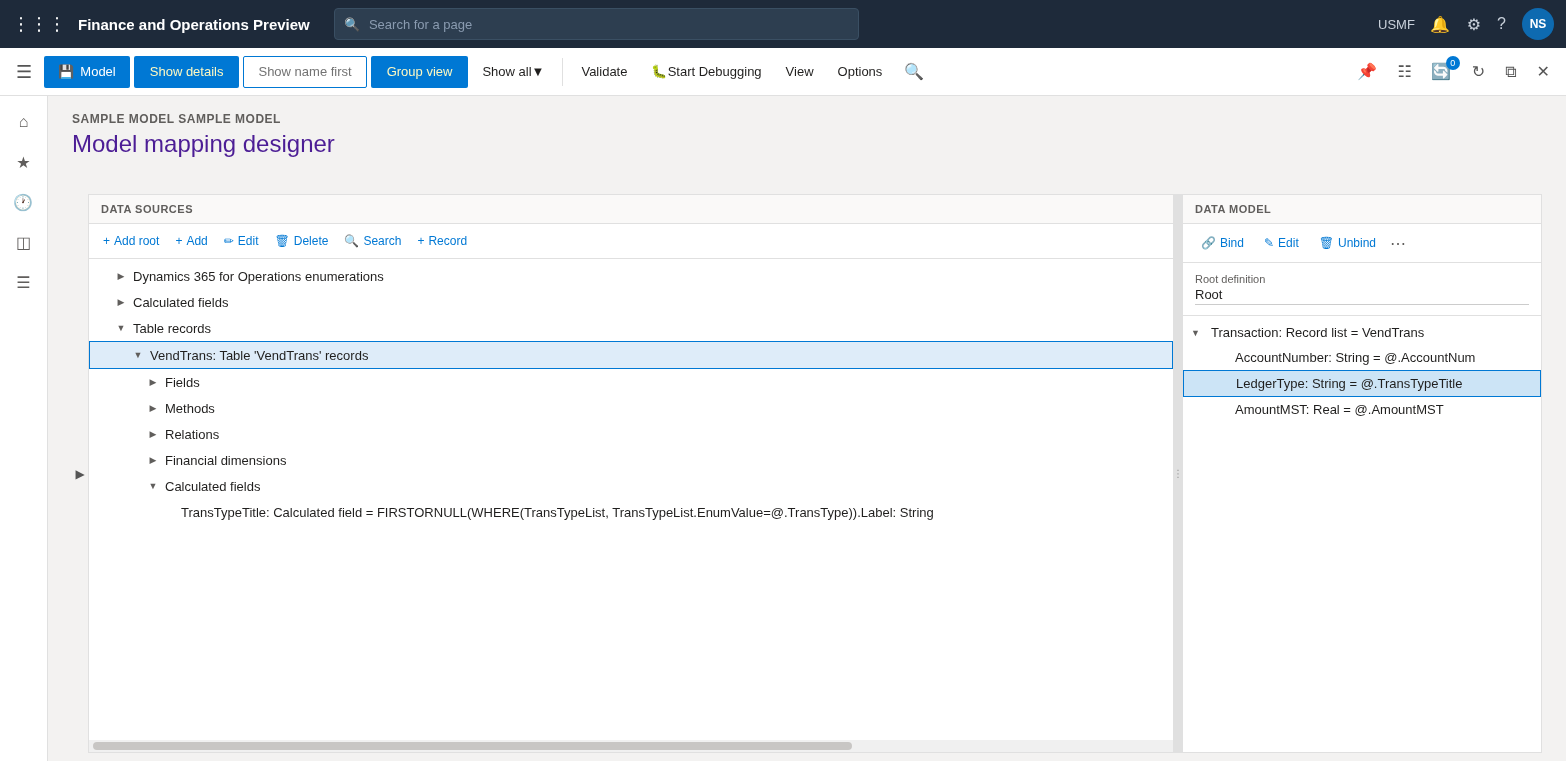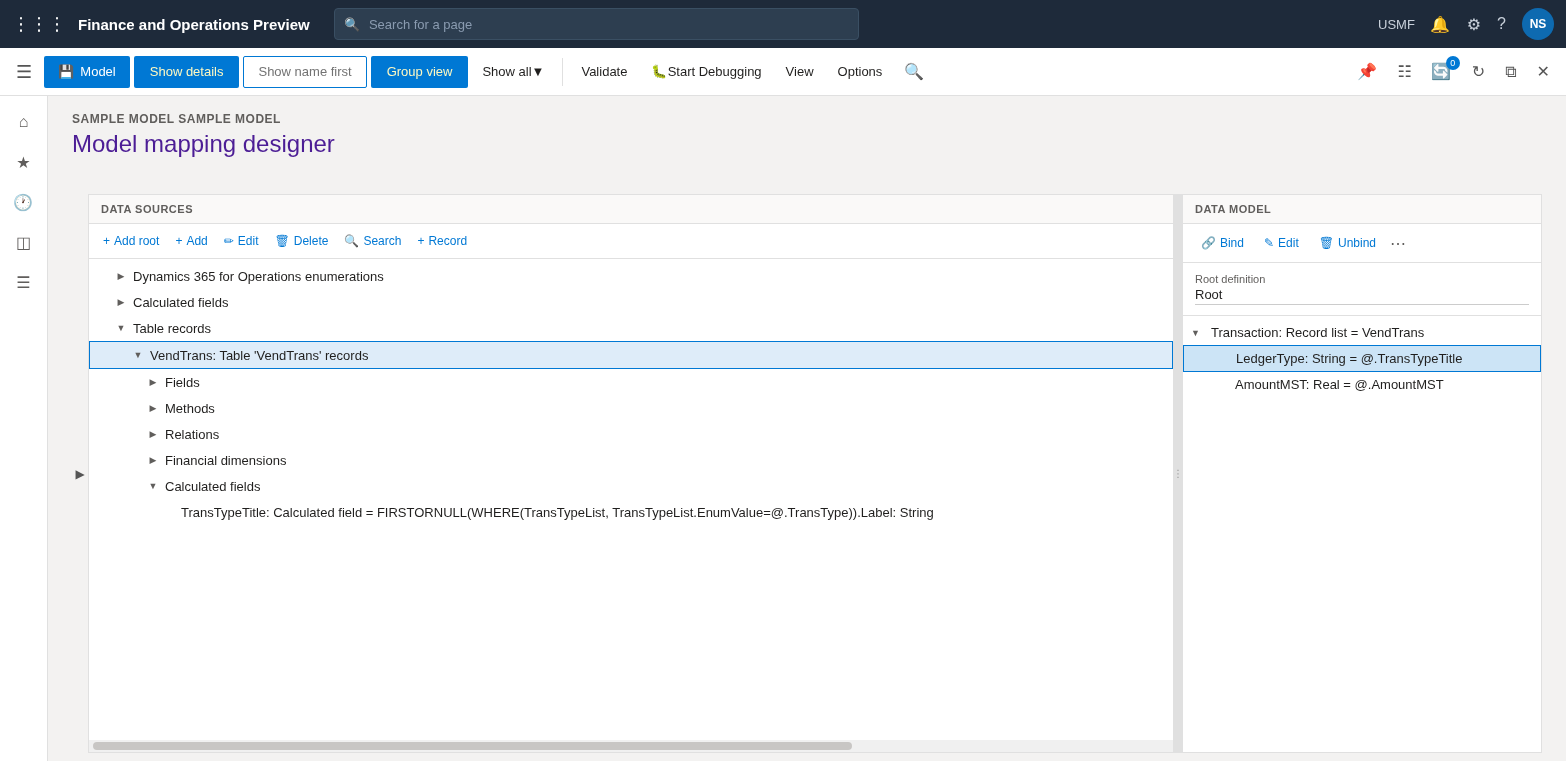--- a/index.html
+++ b/index.html
@@ -549,20 +549,24 @@
             <div class="root-def-label">Root definition</div>
             <div class="root-def-value">Root</div>
           </div>
           <div class="dm-tree-area">
 
             <div class="dm-item">
               <span class="dm-arrow">▼</span>
               <span>Transaction: Record list = VendTrans</span>
             </div>
 
+            <div class="dm-item" style="padding-left:32px;">
+              <span class="dm-arrow"></span>
+              <span>AccountNumber: String = @.AccountNum</span>
+            </div>
 
             <div class="dm-item selected" style="padding-left:32px;">
               <span class="dm-arrow"></span>
               <span>LedgerType: String = @.TransTypeTitle</span>
             </div>
 
             <div class="dm-item" style="padding-left:32px;">
               <span class="dm-arrow"></span>
               <span>AmountMST: Real = @.AmountMST</span>
             </div>

